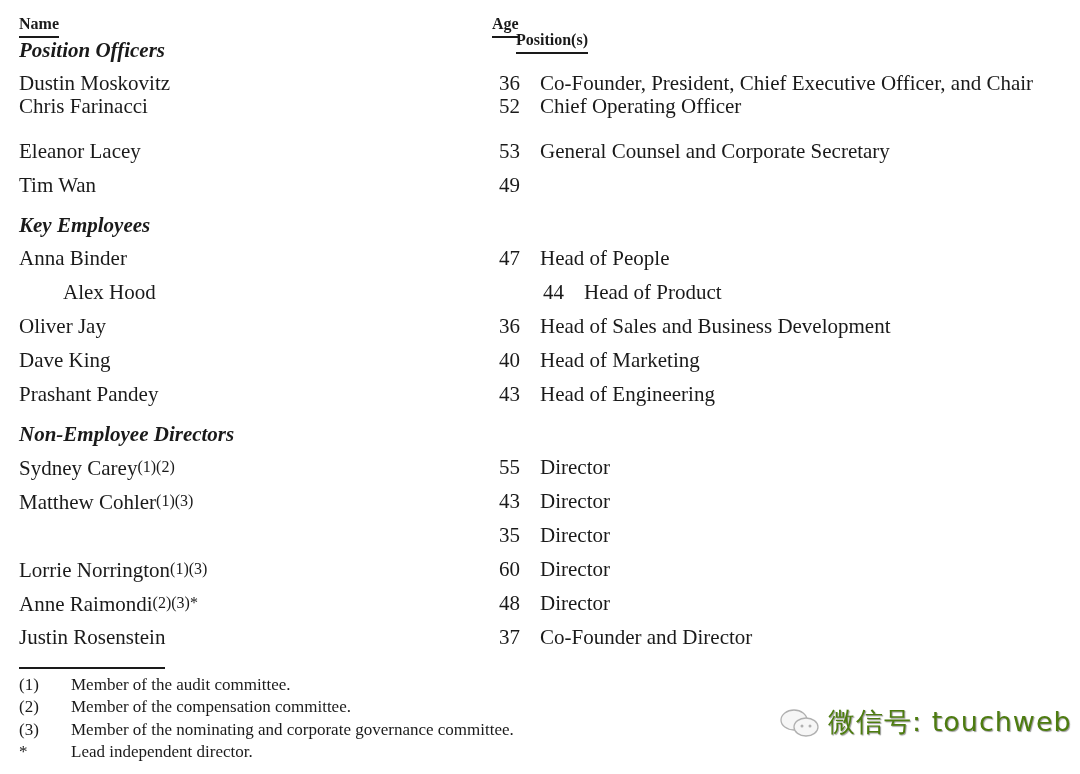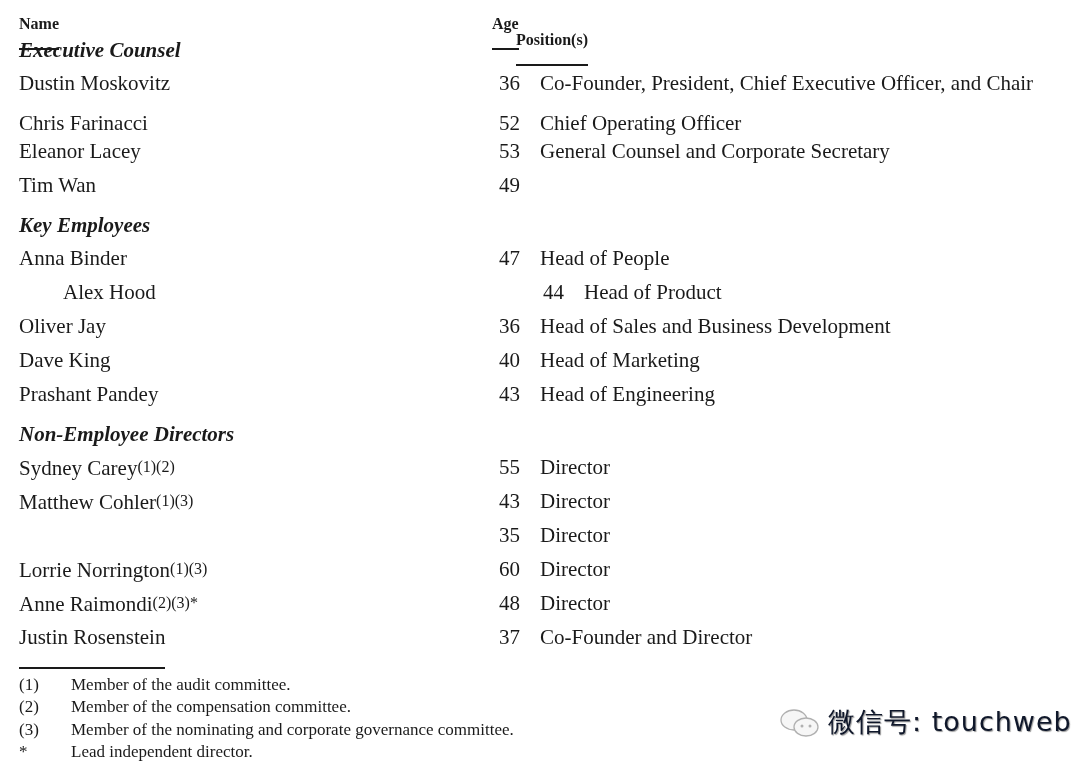--- a/index.html
+++ b/index.html
@@ -1,49 +1,49 @@
 <!DOCTYPE html>
 <html><head>
 <meta charset="utf-8">
 <style>
   html, body { margin: 0; padding: 0; background: #ffffff; }
   body {
     width: 1080px; height: 774px; position: relative; overflow: hidden;
     font-family: "Liberation Serif", "DejaVu Serif", serif; color: #1a1a1a;
   }
   .hdr { position: absolute; top: 14px; font-weight: bold; font-size: 16px; line-height: 20px; }
-  .hdr span { border-bottom: 2px solid #1a1a1a; padding-bottom: 16px; }
+  .hdr span { border-bottom: 2px solid #1a1a1a; padding-bottom: 4px; }
   .row { position: absolute; left: 0; width: 969px; height: 34px; font-size: 21px; line-height: 26px; }
   .name { position: absolute; left: 19px; }
   .age { position: absolute; left: 480px; width: 40px; text-align: right; }
   .pos { position: absolute; left: 540px; white-space: nowrap; }
   .sec { position: absolute; left: 19px; font-size: 21px; font-weight: bold; font-style: italic; line-height: 26px; }
   sup.fn { font-size: 16px; vertical-align: 3px; }
   .rule { position: absolute; left: 19px; top: 667px; width: 146px; height: 2px; background: #1a1a1a; }
   .fnrow { position: absolute; font-size: 17px; line-height: 22px; }
   .fnk { position: absolute; left: 19px; }
   .fnt { position: absolute; left: 71px; white-space: nowrap; }
-  .wm { position: absolute; left: 778px; top: 704px; font-family: "DejaVu Sans", sans-serif; font-size: 27px; color: #0f172a;
+  .wm { position: absolute; left: 778px; top: 704px; font-family: "DejaVu Sans", sans-serif; font-size: 27px; color: #4d7c0f;
         text-shadow: 1px 1px 1px #9a9a9a, -1px -1px 0 #ffffff; letter-spacing: 1px; white-space: nowrap; }
   .wm svg { vertical-align: middle; margin-right: 6px; }
 </style>
 </head>
 <body>
 
 <div class="hdr" style="left:19px;"><span>Name</span></div>
 <div class="hdr" style="left:492px;"><span>Age</span></div>
 <div class="hdr" style="left:516px;margin-top:16px;"><span>Position(s)</span></div>
 
-<div class="sec" style="top:37px;">Executive Counsel</div>
+<div class="sec" style="top:37px;">Position Officers</div>
 <div class="row" style="top:70px;">
   <span class="name">Dustin Moskovitz</span>
   <span class="age">36</span>
   <span class="pos">Co-Founder, President, Chief Executive Officer, and Chair</span>
 </div>
-<div class="row" style="top:110px;">
+<div class="row" style="top:93px;">
   <span class="name">Chris Farinacci</span>
   <span class="age">52</span>
   <span class="pos">Chief Operating Officer</span>
 </div>
 <div class="row" style="top:138px;">
   <span class="name">Eleanor Lacey</span>
   <span class="age">53</span>
   <span class="pos">General Counsel and Corporate Secretary</span>
 </div>
 <div class="row" style="top:172px;">

